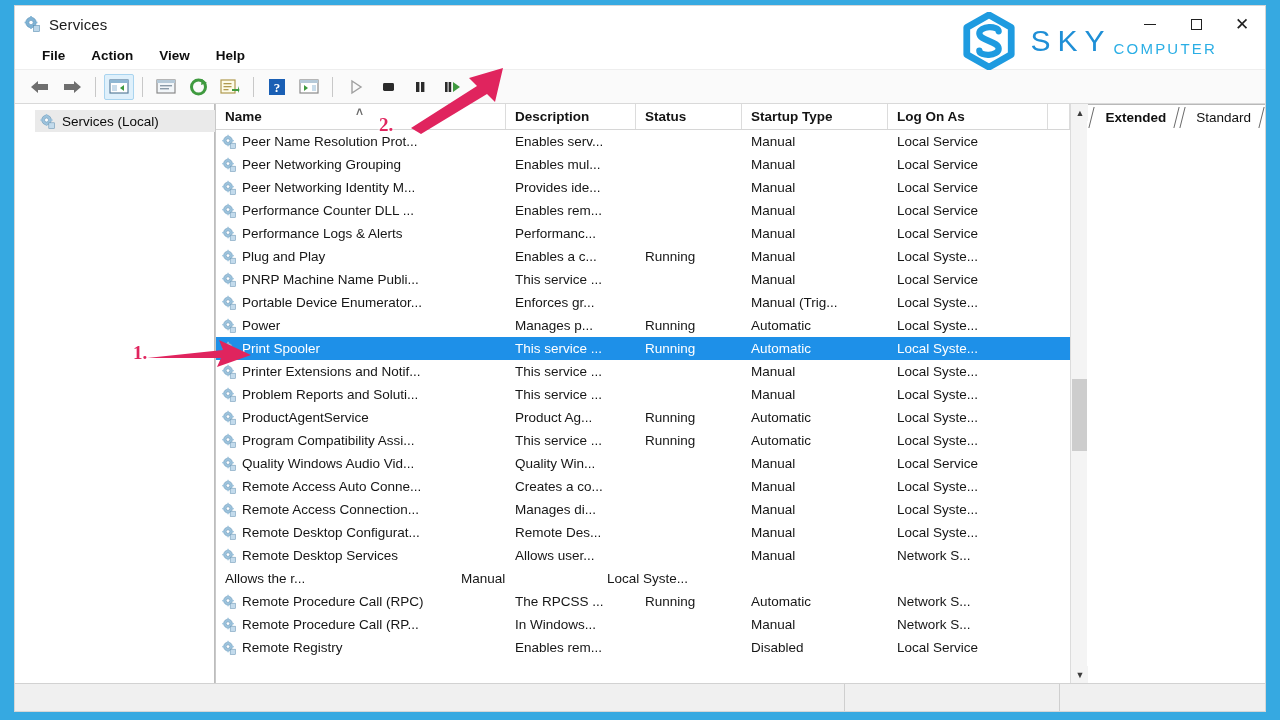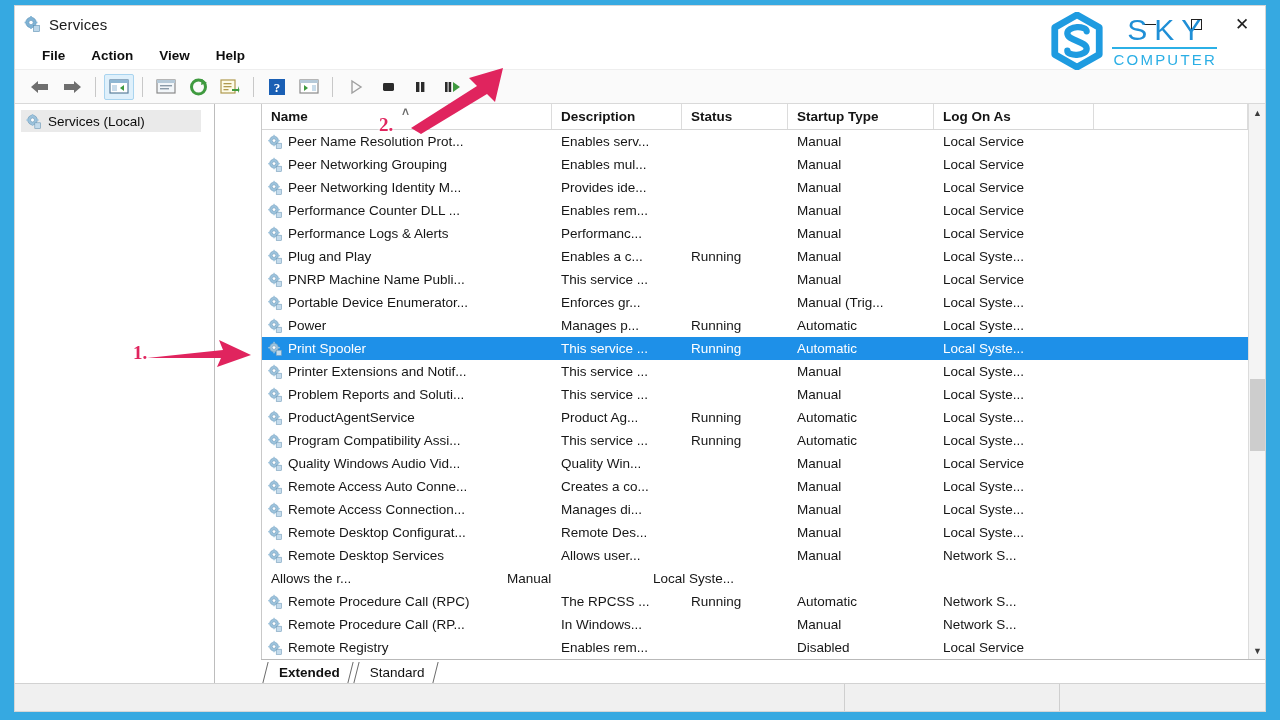--- a/index.html
+++ b/index.html
@@ -44,21 +44,21 @@
   .winbtn .glyph-max { display:block; width:11px; height:11px; border:1px solid #202020; }
   .winbtn .glyph-close { font-size:17px; line-height:1; font-weight:300; }
 
   
   #logo {
     position:absolute; right:48px; top:6px;
     display:flex; align-items:center; gap:6px;
     pointer-events:none;
   }
   #logo .logo-mark { width:58px; height:58px; flex:0 0 auto; }
-  #logo .logo-text { display:flex; flex-direction:column; align-items:center; line-height:1; }
+  #logo .logo-text { display:flex; flex-direction:row; align-items:flex-end; line-height:1; }
   #logo .logo-sky {
     font-size:30px; font-weight:400; color:#1F8FD6; letter-spacing:7px;
     padding-left:7px;
   }
   #logo .logo-rule { width:100%; height:2px; background:#2BB0E6; margin:2px 0 3px; }
   #logo .logo-computer {
     font-size:15px; font-weight:400; color:#2AAEE5; letter-spacing:2.2px;
     padding-left:2px;
   }
 
@@ -90,30 +90,30 @@
   .tsep { width:1px; height:20px; background:#c8c8c8; margin:0 6px; }
 
   
   #content {
     position:absolute; left:0; top:98px; right:0; bottom:28px;
     background:#ffffff; display:flex;
   }
   #leftpane {
     width:200px; flex:0 0 200px;
     border-right:1px solid #bdbdbd;
-    background:#ffffff; padding:6px 0 0 6px;
+    background:#ffffff; padding:6px 0 0 20px;
   }
   .tree-node {
     display:flex; align-items:center; gap:6px;
     background:#eaeaea; width:180px; height:22px; padding-left:4px;
     font-size:13.5px; color:#0b0b0b;
   }
   .tree-node .gear { width:17px; height:17px; flex:0 0 auto; }
 
-  #rightpane { flex:1 1 auto; position:relative; display:flex; flex-direction:column; min-width:0;margin-left:46px; }
+  #rightpane { flex:1 1 auto; position:relative; display:flex; min-width:0; }
   #listwrap { flex:1 1 auto; display:flex; min-height:0; }
   #listarea { flex:1 1 auto; min-width:0; display:flex; flex-direction:column; background:#fff;
               border-left:1px solid #c9c9c9; }
 
   
   .hdr {
     display:flex; height:26px; flex:0 0 26px;
     background:#ffffff; border-bottom:1px solid #d6d6d6;
     position:relative;
   }

